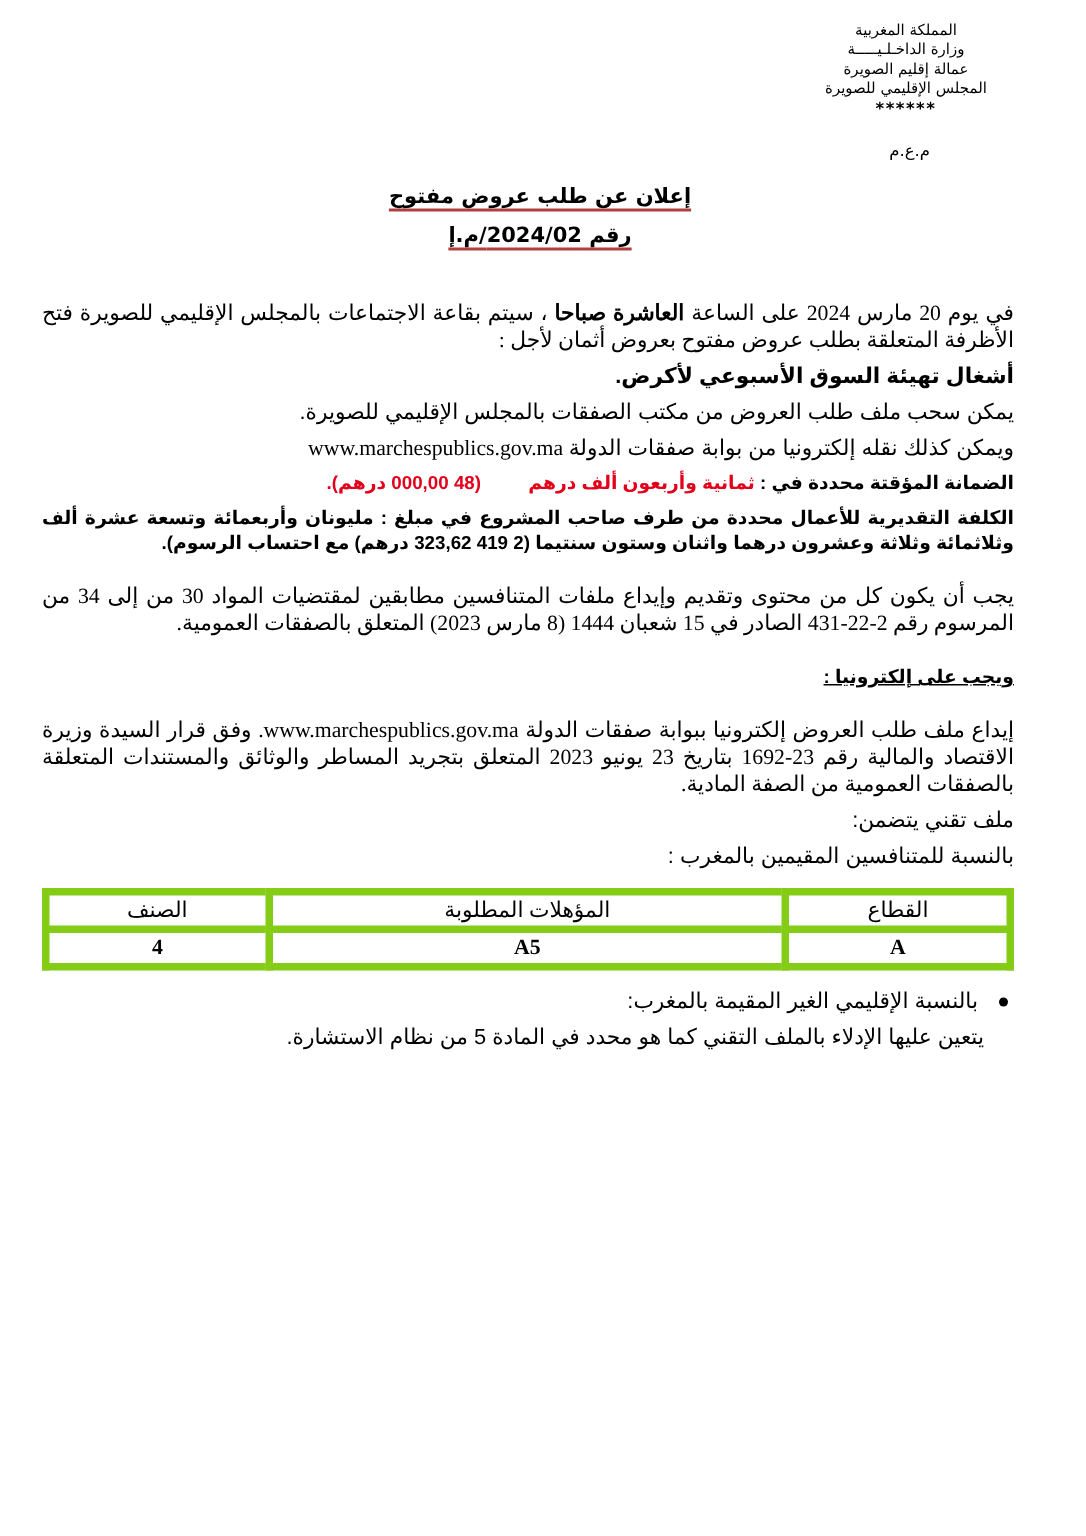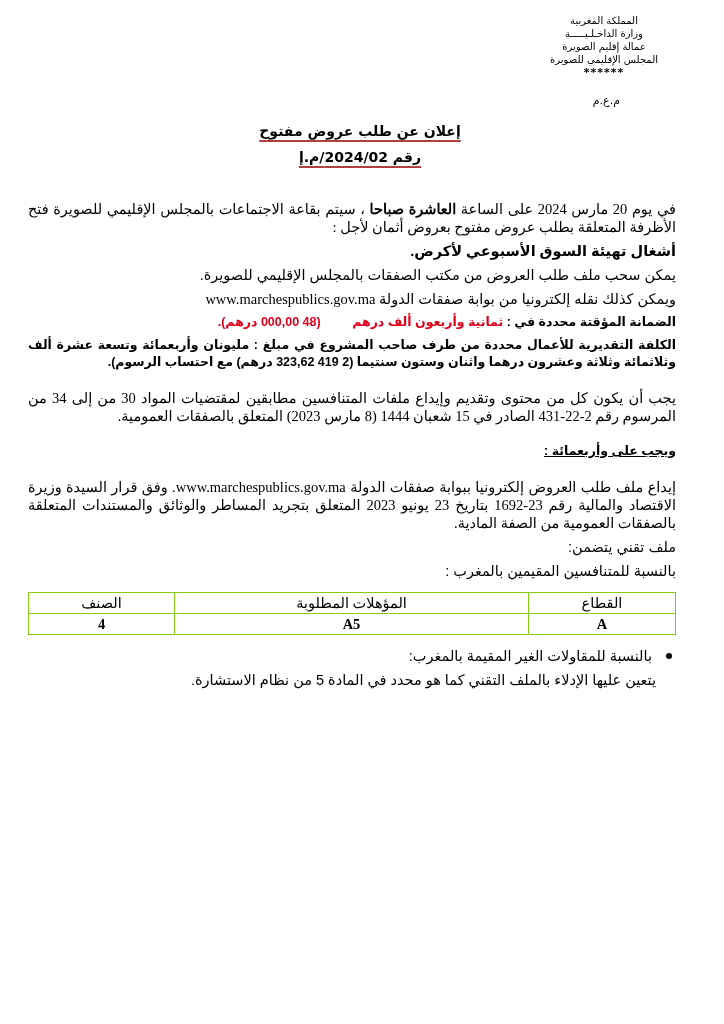--- a/index.html
+++ b/index.html
@@ -37,21 +37,21 @@
   .bold { font-weight: bold; }
   .red { color: #e3001b; margin-left: 28px; }
   .small { font-size: 12.5px; line-height: 17px; }
   .underline { text-decoration: underline; }
   .gap { height: 12px; }
   table.quals {
     width: 100%; border-collapse: collapse; margin-top: 12px;
     font-family: "Liberation Serif", "DejaVu Serif", serif; font-size: 14.5px;
   }
   table.quals td, table.quals th {
-    border: 1px solid #84cc16; text-align: center; padding: 1px 4px; height: 16px;
+    border: 5px solid #84cc16; text-align: center; padding: 1px 4px; height: 16px;
   }
   table.quals th { font-weight: normal; }
   table.quals td { font-weight: bold; }
   .bullet-line { position: relative; padding-right: 24px; }
   .bullet-dot {
     position: absolute; right: 4px; top: 6px; width: 6px; height: 6px;
     border-radius: 50%; background: #000;
   }
   .indent { padding-right: 20px; }
 </style>
@@ -93,21 +93,21 @@
   </p>
 
   <p class="para sans small bold">الكلفة التقديرية للأعمال محددة من طرف صاحب المشروع في مبلغ : مليونان وأربعمائة وتسعة عشرة ألف وثلاثمائة وثلاثة وعشرون درهما واثنان وستون سنتيما (2 419 323,62 درهم) مع احتساب الرسوم).</p>
 
   <div class="gap"></div>
 
   <p class="para">يجب أن يكون كل من محتوى وتقديم وإيداع ملفات المتنافسين مطابقين لمقتضيات المواد 30 من إلى 34 من المرسوم رقم 2-22-431 الصادر في 15 شعبان 1444 (8 مارس 2023) المتعلق بالصفقات العمومية.</p>
 
   <div class="gap"></div>
 
-  <p class="para sans small bold underline">ويجب على وأربعمائة :</p>
+  <p class="para sans small bold underline">ويجب على إلكترونيا :</p>
 
   <div class="gap"></div>
 
   <p class="para">إيداع ملف طلب العروض إلكترونيا ببوابة صفقات الدولة www.marchespublics.gov.ma. وفق قرار السيدة وزيرة الاقتصاد والمالية رقم 23-1692 بتاريخ 23 يونيو 2023 المتعلق بتجريد المساطر والوثائق والمستندات المتعلقة بالصفقات العمومية من الصفة المادية.</p>
 
   <p class="para sans">ملف تقني يتضمن:</p>
 
   <p class="para sans">بالنسبة للمتنافسين المقيمين بالمغرب :</p>
 
 
@@ -123,17 +123,17 @@
       <td>A5</td>
       <td>4</td>
     </tr>
   </tbody>
     </table>
 
   <div class="gap"></div>
 
   <p class="para sans bullet-line">
     <span class="bullet-dot"></span>
-    <span>بالنسبة للمقاولات الغير المقيمة بالمغرب:</span>
+    <span>بالنسبة الإقليمي الغير المقيمة بالمغرب:</span>
   </p>
   <p class="para sans indent">يتعين عليها الإدلاء بالملف التقني كما هو محدد في المادة 5 من نظام الاستشارة.</p>
 
 </div>
 
 </body></html>

